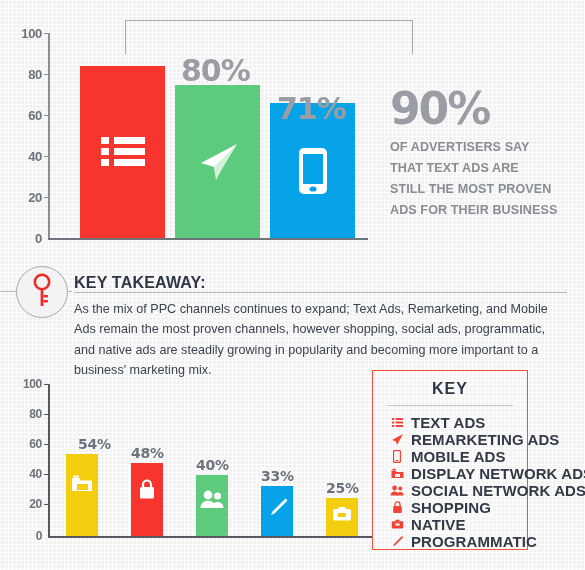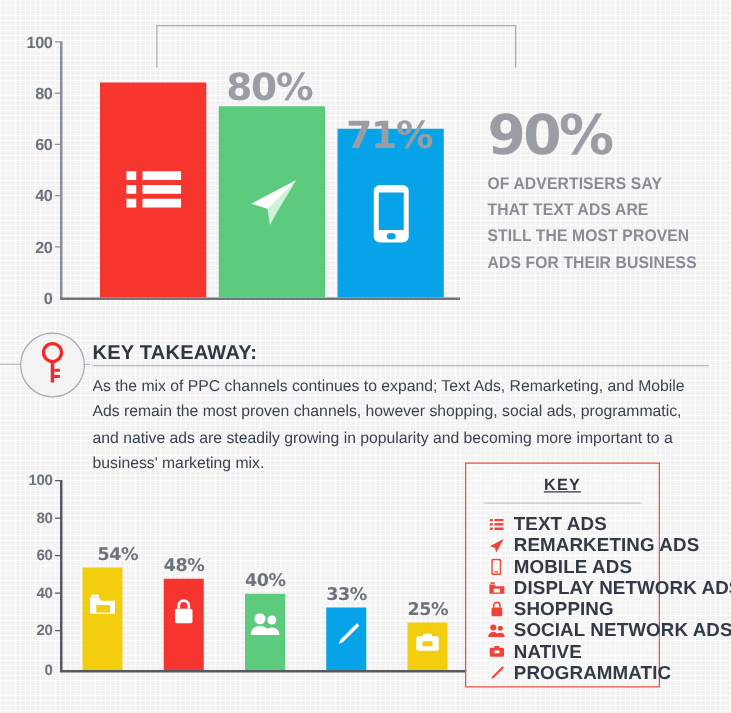--- a/index.html
+++ b/index.html
@@ -162,26 +162,25 @@
   #key-box {
     position: absolute;
     left: 372px; top: 370px;
     width: 156px; height: 180px;
     border: 1px solid #f0503c;
     background: rgba(255,255,255,0.18);
     box-sizing: border-box;
   }
   #key-title {
     text-align: center;
-    font-size: 13px;
+    font-size: 16px;
     font-weight: bold;
     color: #2f3744;
     letter-spacing: 1px;
     padding-top: 9px;
-    text-decoration: underline;
   }
   #key-divider {
     width: 126px;
     height: 1px;
     background: #c3c6cb;
     margin: 7px auto 0 auto;
   }
   #key-list {
     margin: 8px 0 0 16px;
   }
@@ -399,42 +398,42 @@
             <path d="M0.5 2.5 h4 l1.2 1.5 h6.8 v6 H0.5 Z" fill="#f04438"></path>
             <rect x="4" y="6" width="5" height="3" fill="#f6f6f6"></rect>
             <rect x="1.4" y="0.8" width="3.4" height="1.3" fill="#f04438"></rect>
           </svg>
       </span>
       <span class="key-label">DISPLAY NETWORK ADS</span>
     </div>
 
     <div class="key-item">
       <span class="key-icon">
-        <svg width="11" height="13" viewBox="0 0 11 13">
-            <path d="M3 5 V3.4 a2.5 2.5 0 0 1 5 0 V5" fill="none" stroke="#f04438" stroke-width="1.3"></path>
-            <rect x="1.2" y="5" width="8.6" height="7" rx="1" fill="#f04438"></rect>
-          </svg>
-      </span>
-      <span class="key-label">SHOPPING</span>
-    </div>
-
-    <div class="key-item">
-      <span class="key-icon">
         <svg width="14" height="11" viewBox="0 0 14 11">
             <circle cx="4.6" cy="3" r="2.4" fill="#f04438"></circle>
             <path d="M0.6 10.5 c0-2.6 1.8-4 4-4 s4 1.4 4 4 Z" fill="#f04438"></path>
             <circle cx="10.3" cy="3.6" r="2" fill="#f04438"></circle>
             <path d="M6.6 10.5 c0-2.2 1.6-3.4 3.7-3.4 s3.4 1.2 3.4 3.4 Z" fill="#f04438"></path>
           </svg>
       </span>
       <span class="key-label">SOCIAL NETWORK ADS</span>
     </div>
 
     <div class="key-item">
       <span class="key-icon">
+        <svg width="11" height="13" viewBox="0 0 11 13">
+            <path d="M3 5 V3.4 a2.5 2.5 0 0 1 5 0 V5" fill="none" stroke="#f04438" stroke-width="1.3"></path>
+            <rect x="1.2" y="5" width="8.6" height="7" rx="1" fill="#f04438"></rect>
+          </svg>
+      </span>
+      <span class="key-label">SHOPPING</span>
+    </div>
+
+    <div class="key-item">
+      <span class="key-icon">
         <svg width="13" height="11" viewBox="0 0 13 11">
             <rect x="0.8" y="2.2" width="11.4" height="7.2" rx="1" fill="#f04438"></rect>
             <rect x="4.4" y="0.7" width="4.2" height="1.8" rx="0.6" fill="#f04438"></rect>
             <rect x="4.4" y="4.4" width="4.2" height="2.2" fill="#f6f6f6"></rect>
           </svg>
       </span>
       <span class="key-label">NATIVE</span>
     </div>
 
     <div class="key-item">

